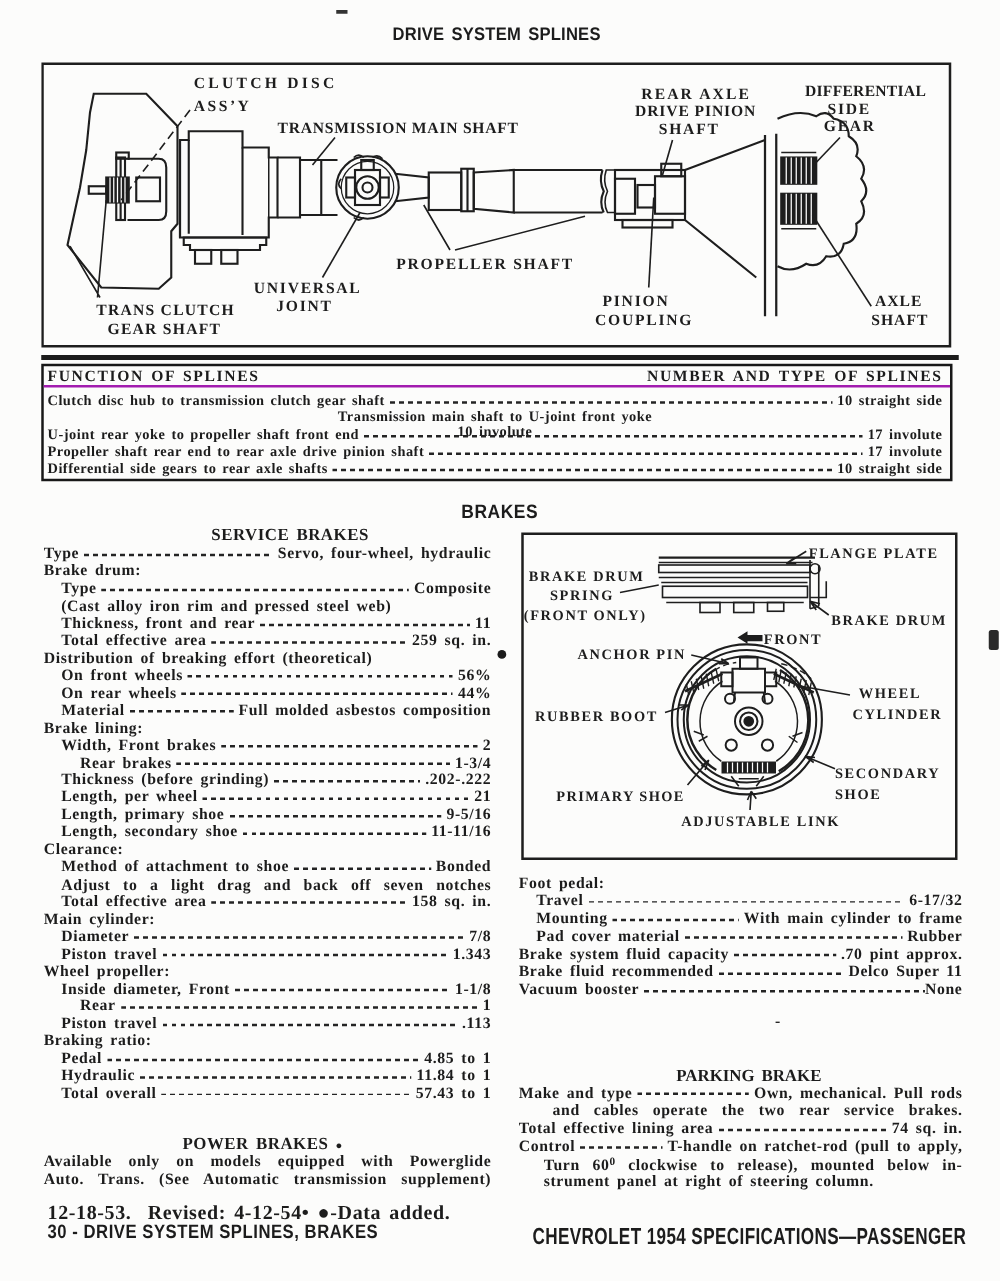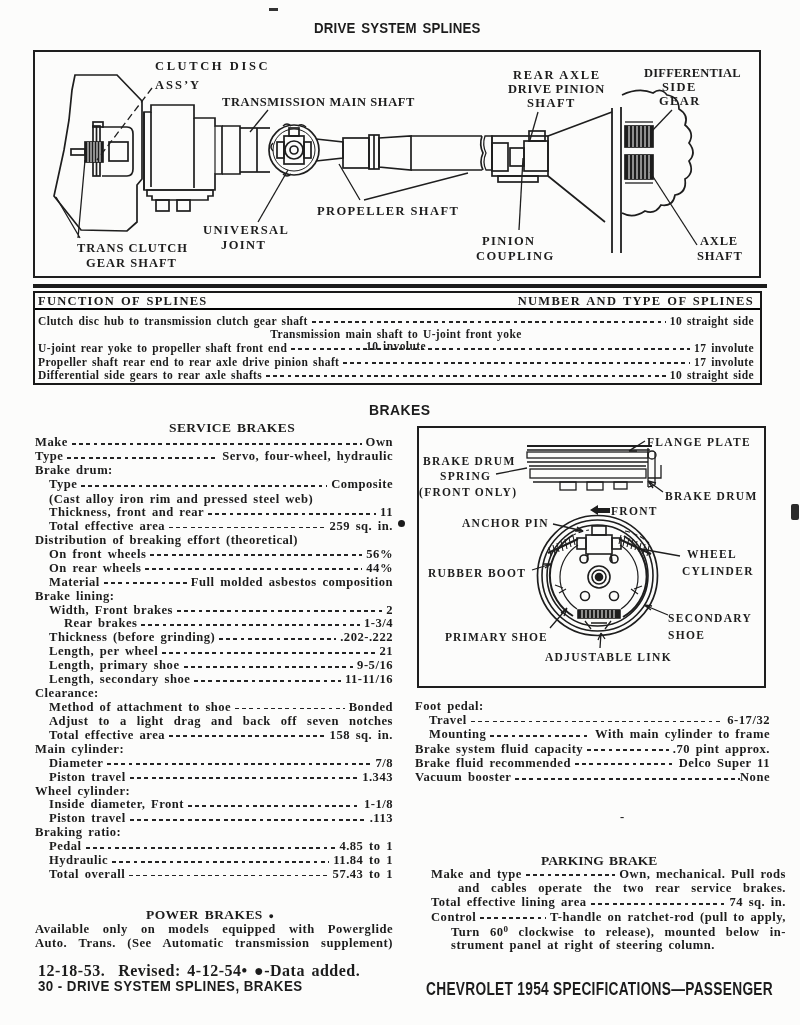--- a/index.html
+++ b/index.html
@@ -181,21 +181,21 @@
     <text x="667" y="197" letter-spacing="0.8">AXLE</text>
     <text x="664" y="212" letter-spacing="0.8">SHAFT</text>
   </g>
 </svg>
 </div>
 
 <div class="abs" style="left:33px;top:284px;width:734px;height:4px;background:#1b1b1b;"></div>
 
 <div class="abs col" style="left:33px;top:291px;width:725px;border:2px solid #181818;font-size:11.5px;letter-spacing:0.4px;word-spacing:1.5px;">
 
-  <div style="display:flex;justify-content:space-between;border-bottom:2px solid #000000;padding:0 6px 0 3px;letter-spacing:1.3px;height:15px;line-height:16px;font-size:12.5px;">
+  <div style="display:flex;justify-content:space-between;border-bottom:2px solid #a21caf;padding:0 6px 0 3px;letter-spacing:1.3px;height:15px;line-height:16px;font-size:12.5px;">
     <span>FUNCTION OF SPLINES</span>
       <span>NUMBER AND TYPE OF SPLINES</span>
   </div>
 
   <div style="padding:4px 6px 1px 3px;">
 
     <div class="row" style="height:13.6px;">
         <span class="lab">Clutch disc hub to transmission clutch gear shaft</span>
         <span class="ld"></span>
         <span class="val">10 straight side</span>
@@ -226,25 +226,20 @@
       </div>
   </div>
 </div>
 
 <div class="abs sans" style="left:369px;top:401px;font-size:15.5px;font-weight:bold;letter-spacing:0.5px;transform:scaleX(0.9);transform-origin:0 0;">BRAKES</div>
 
 <div class="abs hdserif" style="left:169px;top:420px;">SERVICE BRAKES</div>
 
 <div class="abs col" style="left:35px;top:436px;width:358px;">
   <div class="row">
-      <span class="lab">Make</span>
-      <span class="ld"></span>
-      <span class="val">Own</span>
-    </div>
-  <div class="row">
       <span class="lab">Type</span>
       <span class="ld"></span>
       <span class="val">Servo, four-wheel, hydraulic</span>
     </div>
   <div class="row">
       <span class="lab">Brake drum:</span>
     </div>
   <div class="row i1">
       <span class="lab">Type</span>
       <span class="ld"></span>
@@ -333,26 +328,31 @@
       <span class="lab">Diameter</span>
       <span class="ld"></span>
       <span class="val">7/8</span>
     </div>
   <div class="row i1">
       <span class="lab">Piston travel</span>
       <span class="ld"></span>
       <span class="val">1.343</span>
     </div>
   <div class="row">
-      <span class="lab">Wheel cylinder:</span>
+      <span class="lab">Wheel propeller:</span>
     </div>
   <div class="row i1">
       <span class="lab">Inside diameter, Front</span>
       <span class="ld"></span>
       <span class="val">1-1/8</span>
+    </div>
+  <div class="row i2">
+      <span class="lab">Rear</span>
+      <span class="ld"></span>
+      <span class="val">1</span>
     </div>
   <div class="row i1">
       <span class="lab">Piston travel</span>
       <span class="ld"></span>
       <span class="val">.113</span>
     </div>
   <div class="row">
       <span class="lab">Braking ratio:</span>
     </div>
   <div class="row i1">
@@ -523,20 +523,25 @@
   <div class="row i1" style="height:14.3px;">
       <span class="lab">Travel</span>
       <span class="ld"></span>
       <span class="val">6-17/32</span>
     </div>
   <div class="row i1" style="height:14.3px;">
       <span class="lab">Mounting</span>
       <span class="ld"></span>
       <span class="val">With main cylinder to frame</span>
     </div>
+  <div class="row i1" style="height:14.3px;">
+      <span class="lab">Pad cover material</span>
+      <span class="ld"></span>
+      <span class="val">Rubber</span>
+    </div>
   <div class="row" style="height:14.3px;">
       <span class="lab">Brake system fluid capacity</span>
       <span class="ld"></span>
       <span class="val">.70 pint approx.</span>
     </div>
   <div class="row" style="height:14.3px;">
       <span class="lab">Brake fluid recommended</span>
       <span class="ld"></span>
       <span class="val">Delco Super 11</span>
     </div>
@@ -544,21 +549,21 @@
       <span class="lab">Vacuum booster</span>
       <span class="ld" style="margin-right:0;"></span>
       <span class="val">None</span>
     </div>
 </div>
 
 <div class="abs col" style="left:620px;top:810px;">-</div>
 
 <div class="abs hdserif" style="left:541px;top:853px;letter-spacing:0px;">PARKING BRAKE</div>
 
-<div class="abs col" style="left:431px;top:867px;width:355px;">
+<div class="abs col" style="left:415px;top:867px;width:355px;">
   <div class="row" style="height:14.3px;">
       <span class="lab">Make and type</span>
       <span class="ld"></span>
       <span class="val">Own, mechanical. Pull rods</span>
     </div>
   <div style="height:14.3px;padding-left:27px;display:flex;">
       <span style="flex:1;text-align:justify;text-align-last:justify;">and cables operate the two rear service brakes.</span>
     </div>
   <div class="row" style="height:14.3px;">
       <span class="lab">Total effective lining area</span>

